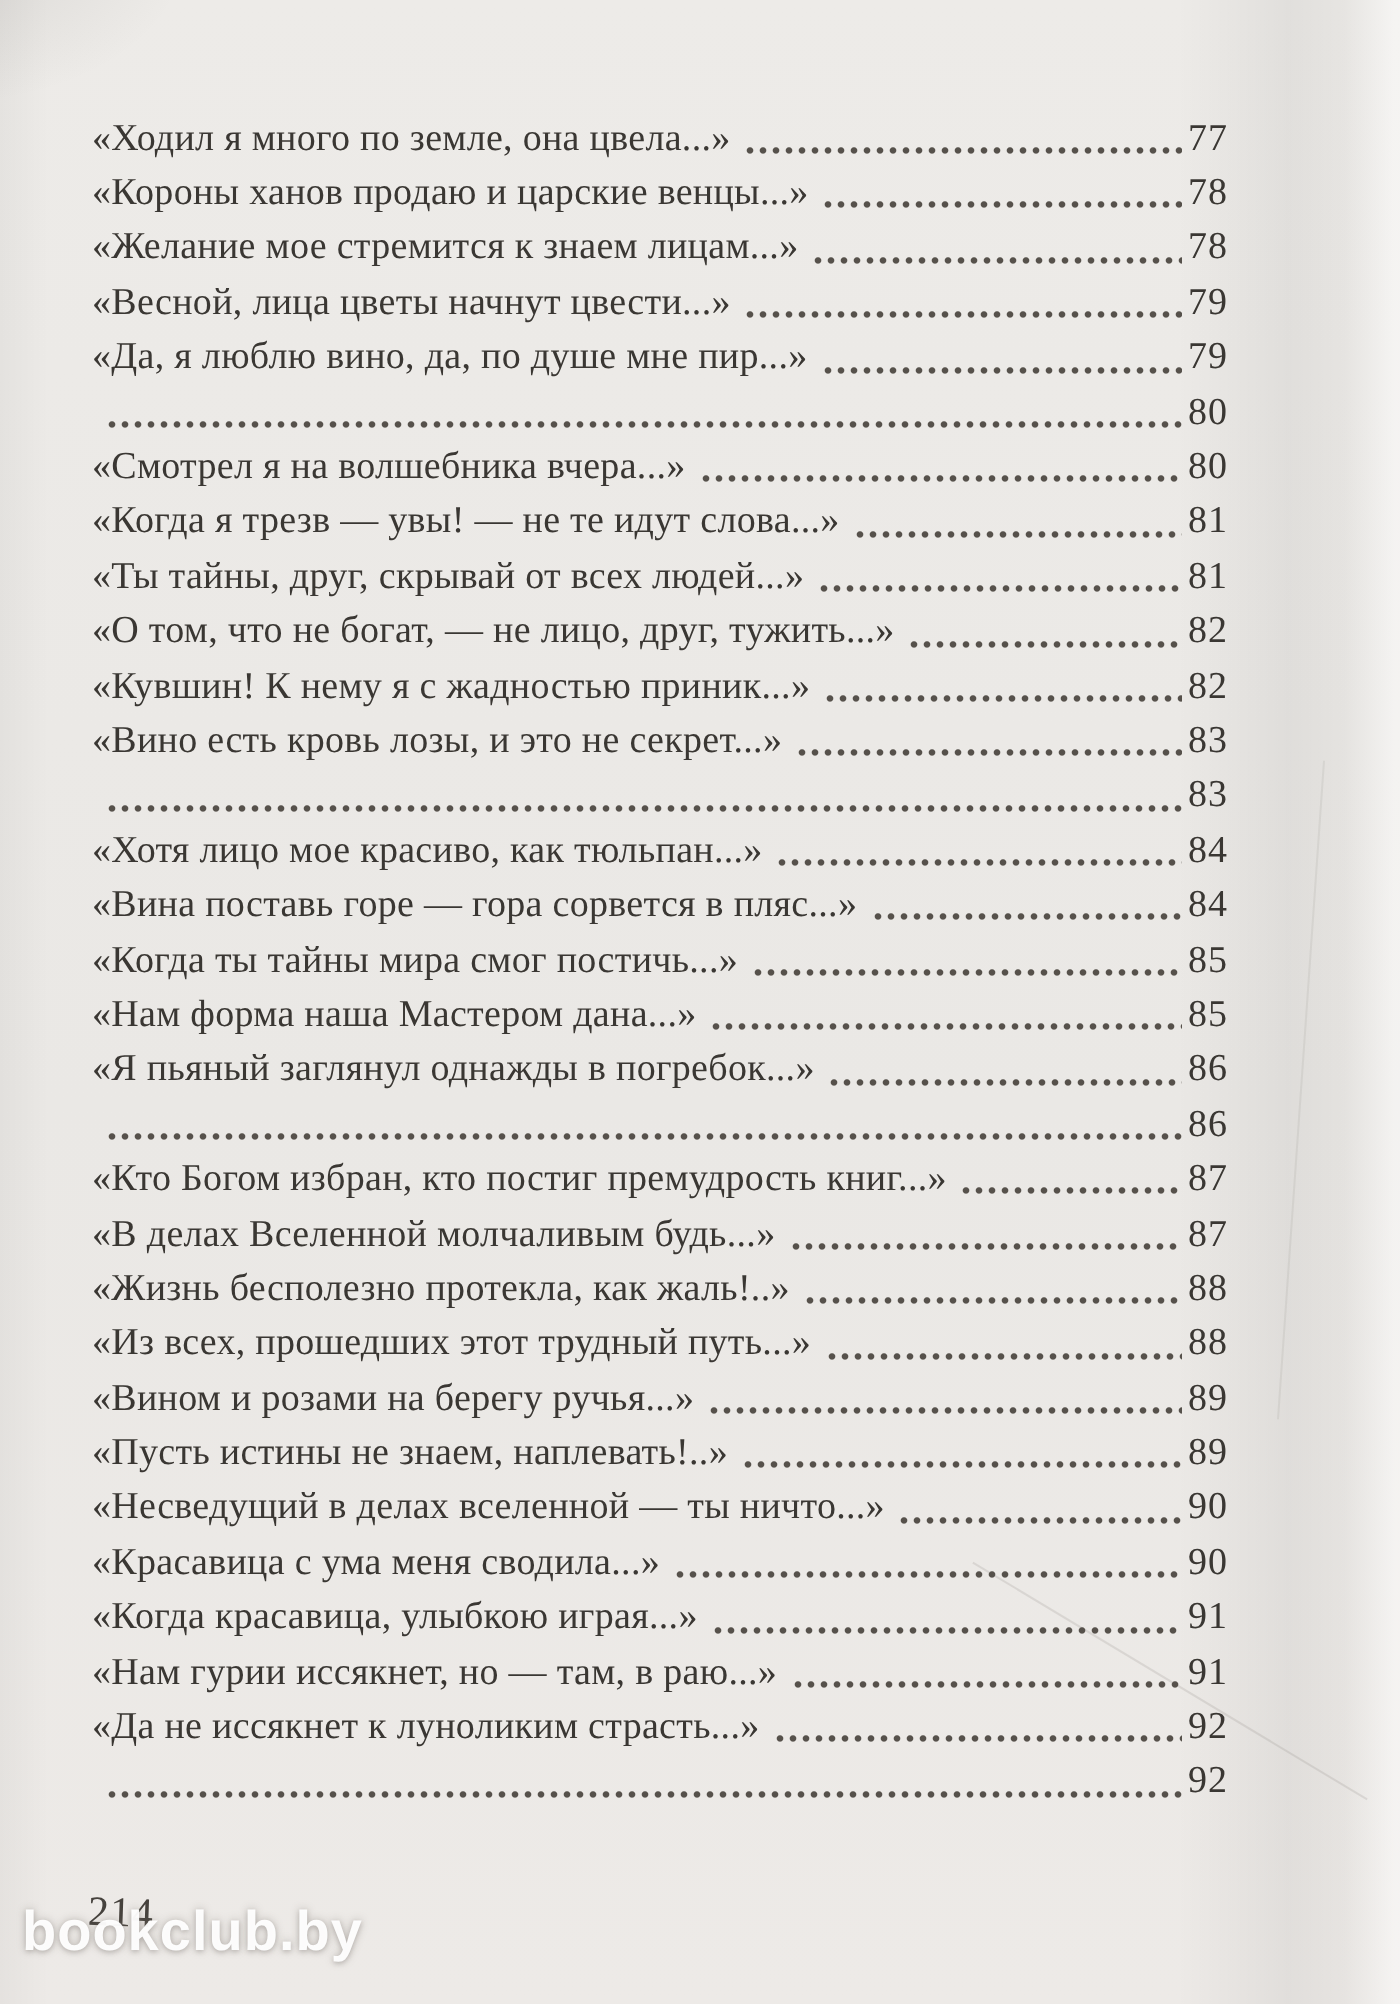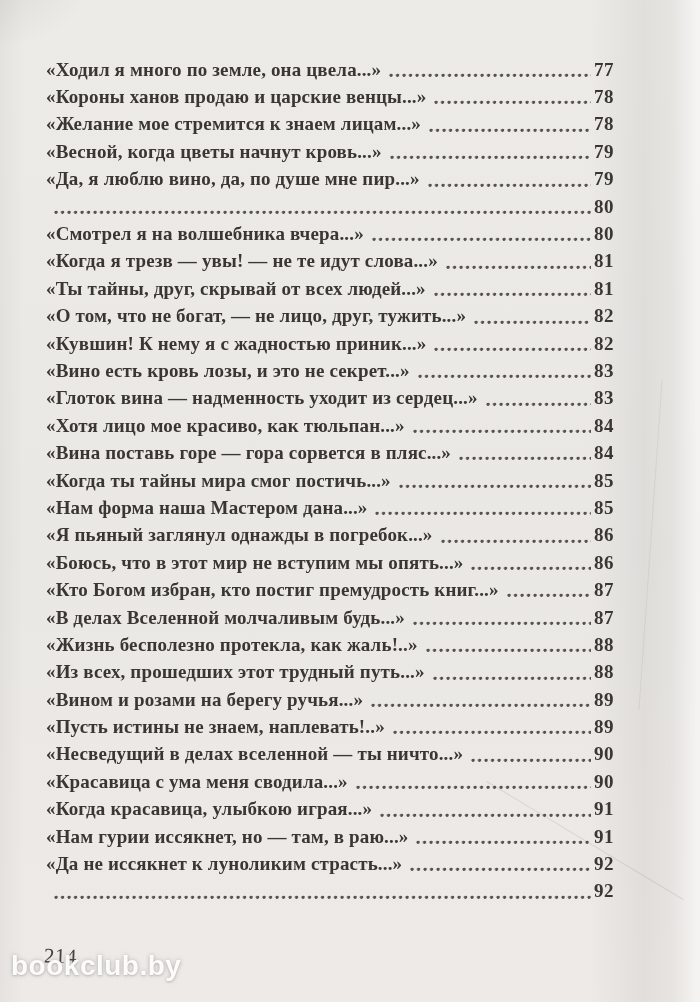--- a/index.html
+++ b/index.html
@@ -21,21 +21,21 @@
     background:rgba(120,114,108,.16);transform:rotate(31deg);
   }
   .crease-b{
     position:absolute;left:650px;top:380px;width:1px;height:330px;
     background:rgba(110,105,100,.10);transform:rotate(4deg);
   }
   .toc{
     position:absolute;left:46px;right:74px;top:56px;
   }
   .toc-row{
-    display:flex;align-items:center;height:27.4px;white-space:nowrap;font-weight:bold;
+    display:flex;align-items:center;height:27.4px;white-space:nowrap;
   }
   .toc-title{
     font-size:19px;letter-spacing:.15px;
   }
   .dot-leader{
     flex:1;height:100%;margin:0 3px 0 7px;
     background-image:radial-gradient(circle at 3px 19.5px,#56514b 1.35px,rgba(86,81,75,0) 1.9px);
     background-size:6.5px 27.4px;background-repeat:repeat-x;
     min-width:14px;
   }
@@ -72,21 +72,21 @@
         <span class="toc-title">«Короны ханов продаю и царские венцы...»</span>
         <span class="dot-leader"></span>
         <span class="toc-page">78</span>
       </div>
       <div class="toc-row">
         <span class="toc-title">«Желание мое стремится к знаем лицам...»</span>
         <span class="dot-leader"></span>
         <span class="toc-page">78</span>
       </div>
       <div class="toc-row">
-        <span class="toc-title">«Весной, когда цветы начнут кровь...»</span>
+        <span class="toc-title">«Весной, лица цветы начнут цвести...»</span>
         <span class="dot-leader"></span>
         <span class="toc-page">79</span>
       </div>
       <div class="toc-row">
         <span class="toc-title">«Да, я люблю вино, да, по душе мне пир...»</span>
         <span class="dot-leader"></span>
         <span class="toc-page">79</span>
       </div>
       <div class="toc-row">
         <span class="dot-leader"></span>
@@ -116,21 +116,20 @@
         <span class="toc-title">«Кувшин! К нему я с жадностью приник...»</span>
         <span class="dot-leader"></span>
         <span class="toc-page">82</span>
       </div>
       <div class="toc-row">
         <span class="toc-title">«Вино есть кровь лозы, и это не секрет...»</span>
         <span class="dot-leader"></span>
         <span class="toc-page">83</span>
       </div>
       <div class="toc-row">
-        <span class="toc-title">«Глоток вина — надменность уходит из сердец...»</span>
         <span class="dot-leader"></span>
         <span class="toc-page">83</span>
       </div>
       <div class="toc-row">
         <span class="toc-title">«Хотя лицо мое красиво, как тюльпан...»</span>
         <span class="dot-leader"></span>
         <span class="toc-page">84</span>
       </div>
       <div class="toc-row">
         <span class="toc-title">«Вина поставь горе — гора сорвется в пляс...»</span>
@@ -146,21 +145,20 @@
         <span class="toc-title">«Нам форма наша Мастером дана...»</span>
         <span class="dot-leader"></span>
         <span class="toc-page">85</span>
       </div>
       <div class="toc-row">
         <span class="toc-title">«Я пьяный заглянул однажды в погребок...»</span>
         <span class="dot-leader"></span>
         <span class="toc-page">86</span>
       </div>
       <div class="toc-row">
-        <span class="toc-title">«Боюсь, что в этот мир не вступим мы опять...»</span>
         <span class="dot-leader"></span>
         <span class="toc-page">86</span>
       </div>
       <div class="toc-row">
         <span class="toc-title">«Кто Богом избран, кто постиг премудрость книг...»</span>
         <span class="dot-leader"></span>
         <span class="toc-page">87</span>
       </div>
       <div class="toc-row">
         <span class="toc-title">«В делах Вселенной молчаливым будь...»</span>

